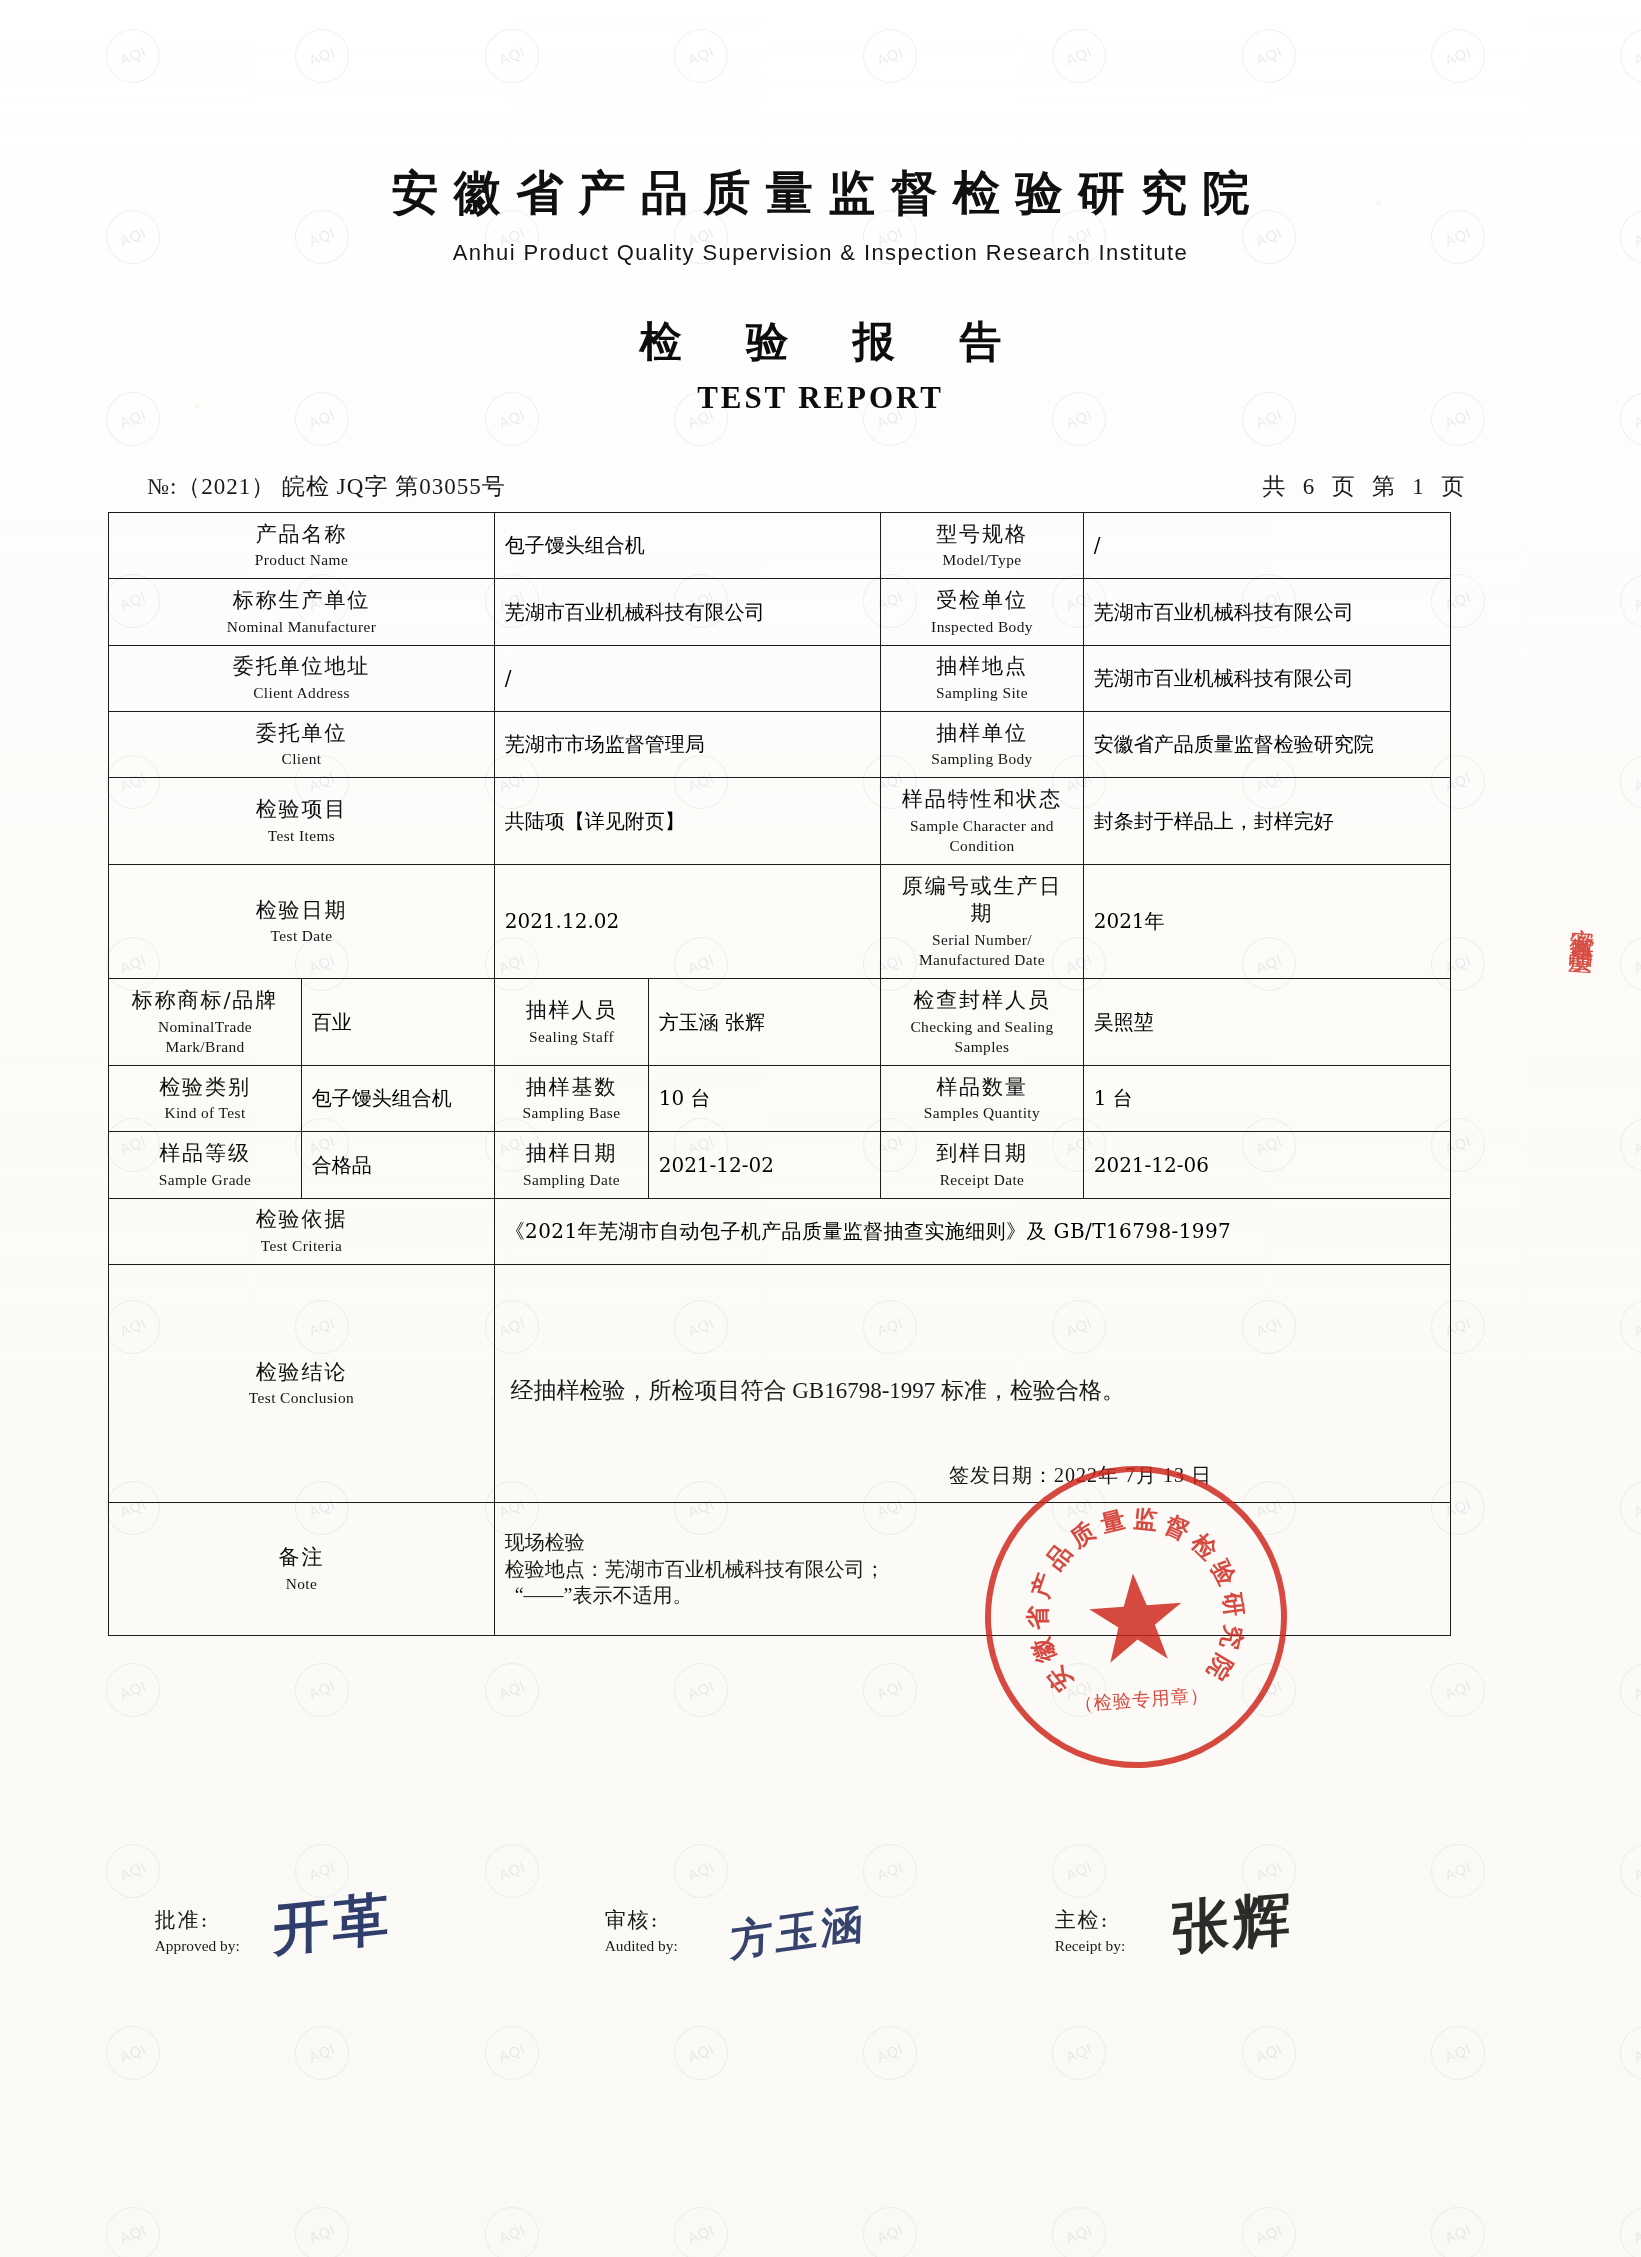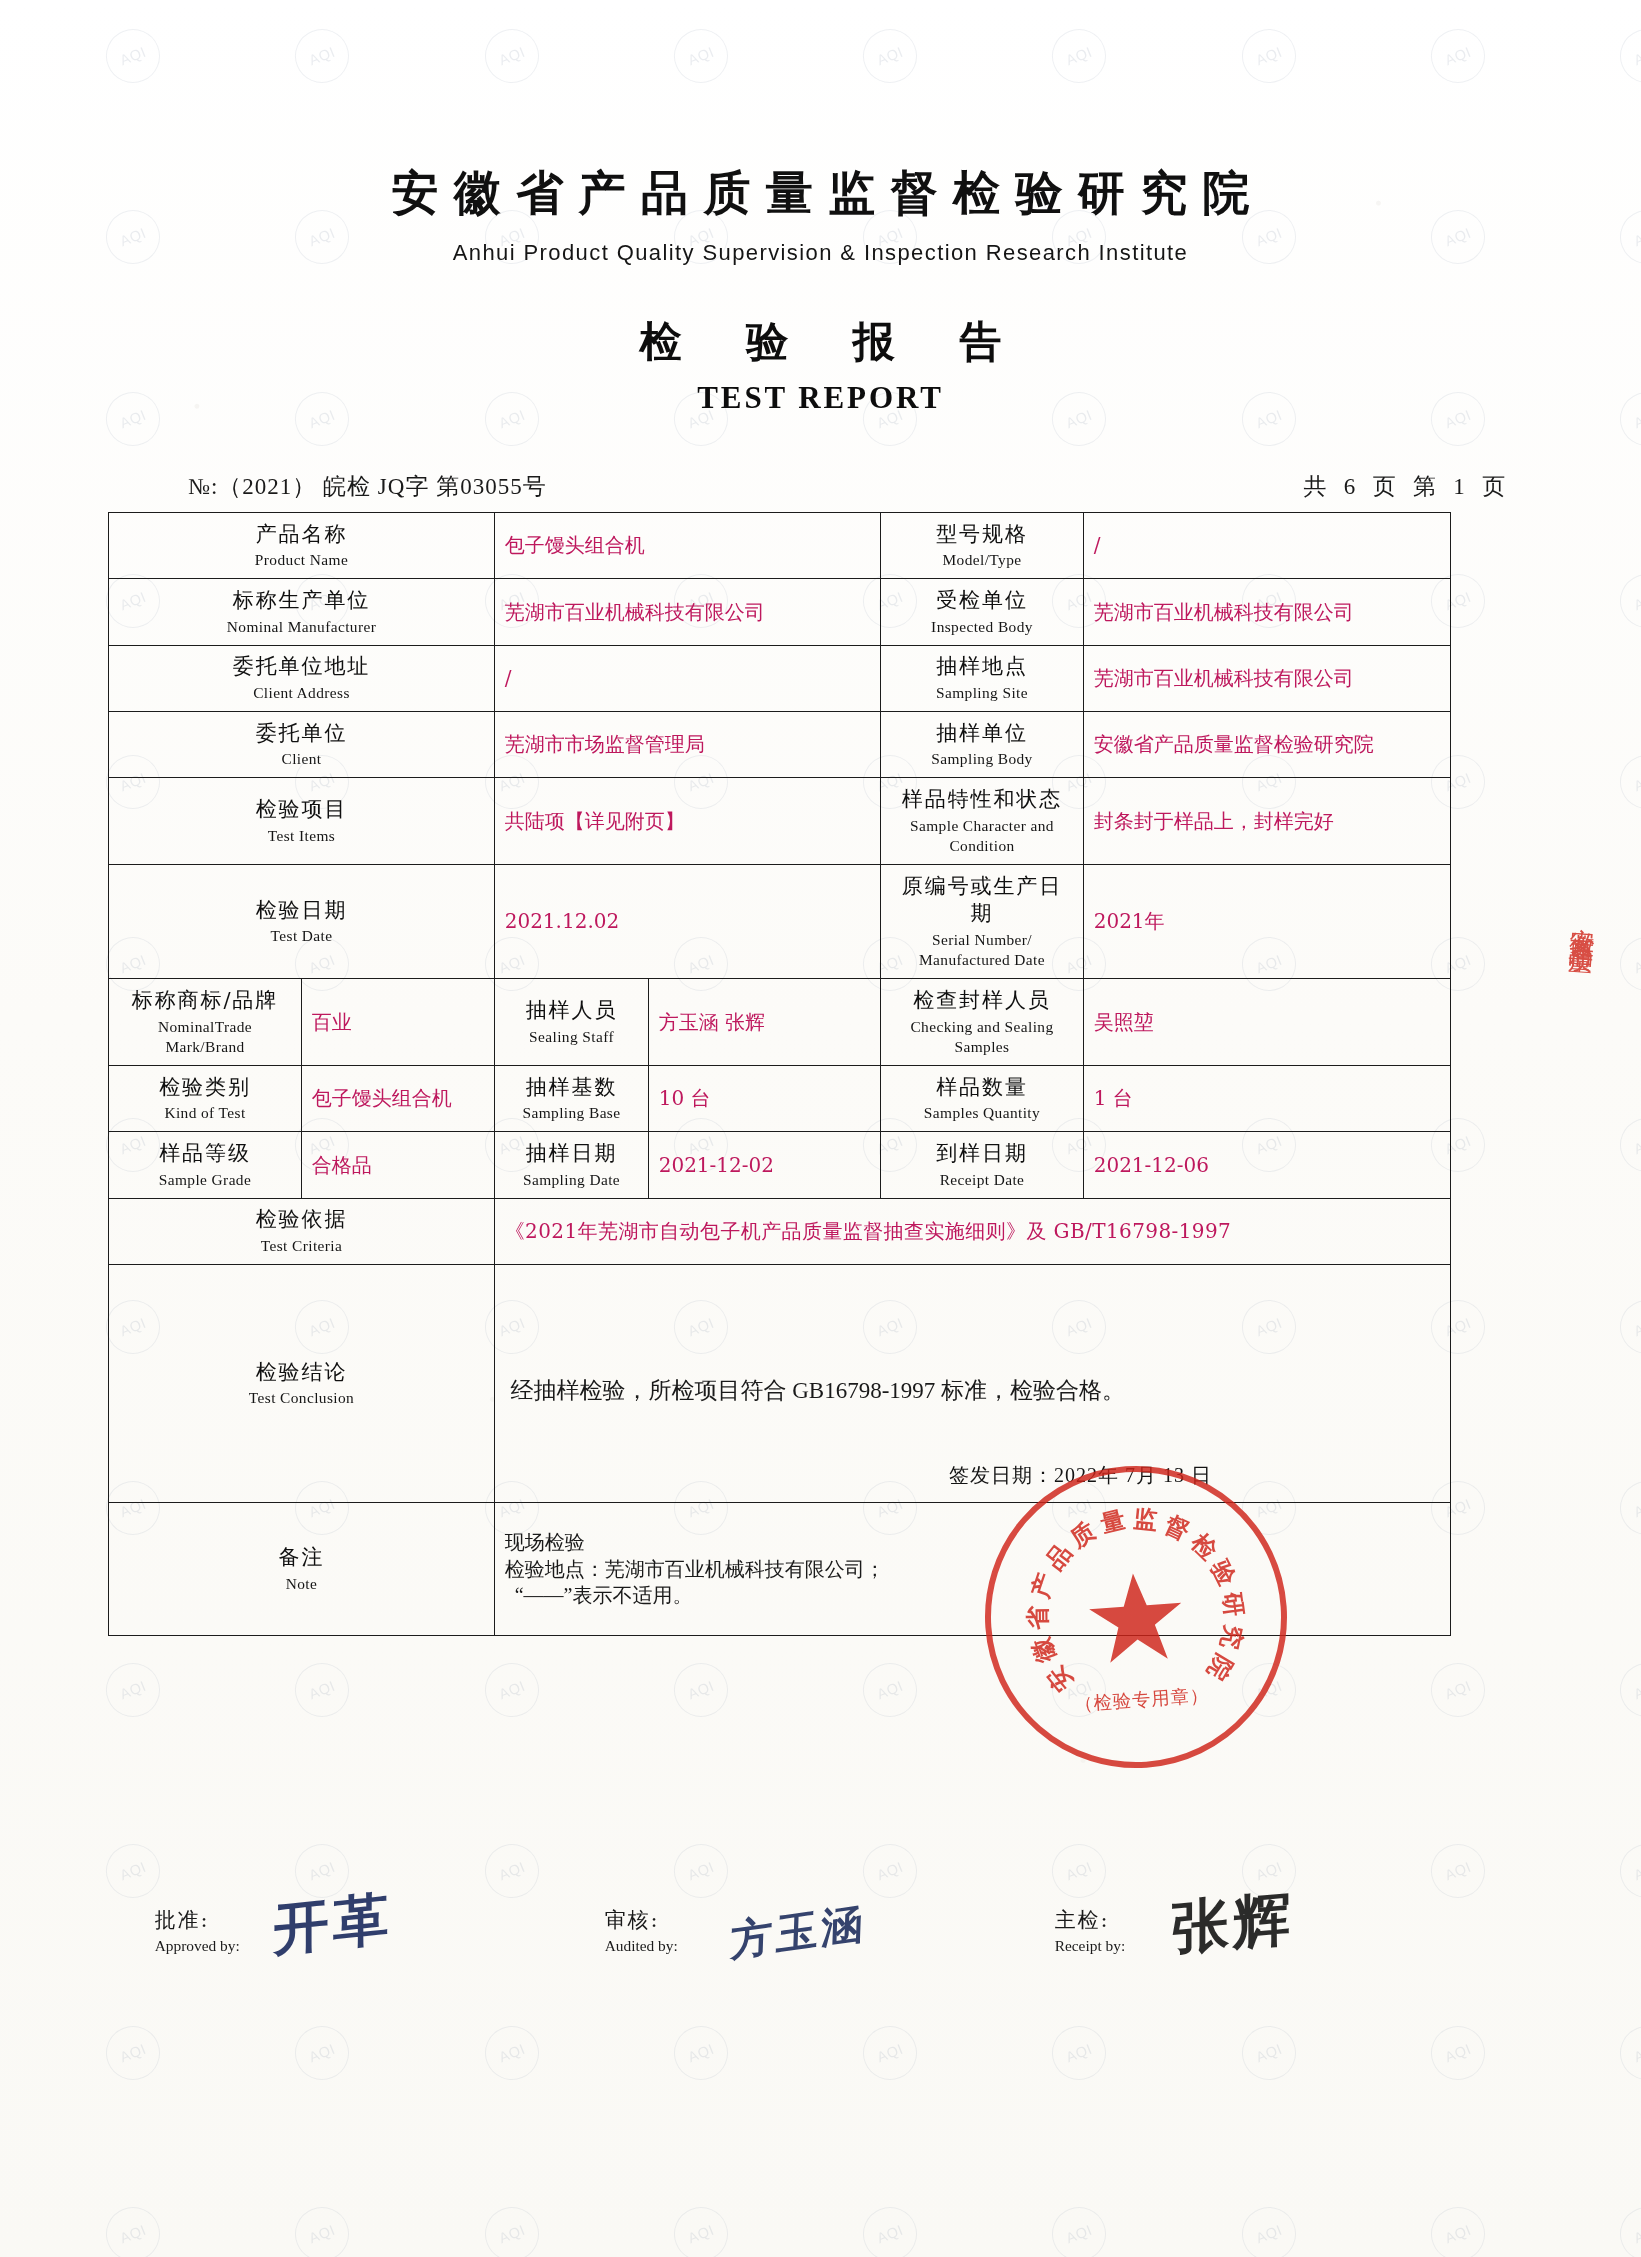--- a/index.html
+++ b/index.html
@@ -98,21 +98,20 @@
   .meta-row {
     position: absolute;
     top: 471px;
     left: 147px;
     width: 1352px;
     display: flex;
     justify-content: space-between;
     align-items: baseline;
     font-size: 23px;
     font-family: "Liberation Serif", serif;
-    margin-left: 41px;
   }
   .report-no { letter-spacing: 1px; }
   .page-no { letter-spacing: 5.8px; padding-right: 29px;}
 
   table.main {
     position: absolute;
     top: 512px;
     left: 108px;
     width: 1342px;
     border-collapse: collapse;
@@ -140,21 +139,21 @@
     font-size: 15.4px;
     letter-spacing: 0.4px;
     color: #151515;
     font-family: "Liberation Serif", serif;
     margin-top: 1.9px;
   }
   .val {
     font-size: 20px;
     padding-left: 13.5px;
     font-family: "DejaVu Serif", serif;
-    color: #be185d;
+    color: #000000;
   }
   .criteria { font-size: 20px; letter-spacing: 0.4px; }
 
   .conclusion-cell {
     height: 222px;
     vertical-align: top;
     position: relative;
   }
   .conclusion-text {
     padding: 15.4px 5.8px 0 5.8px;

